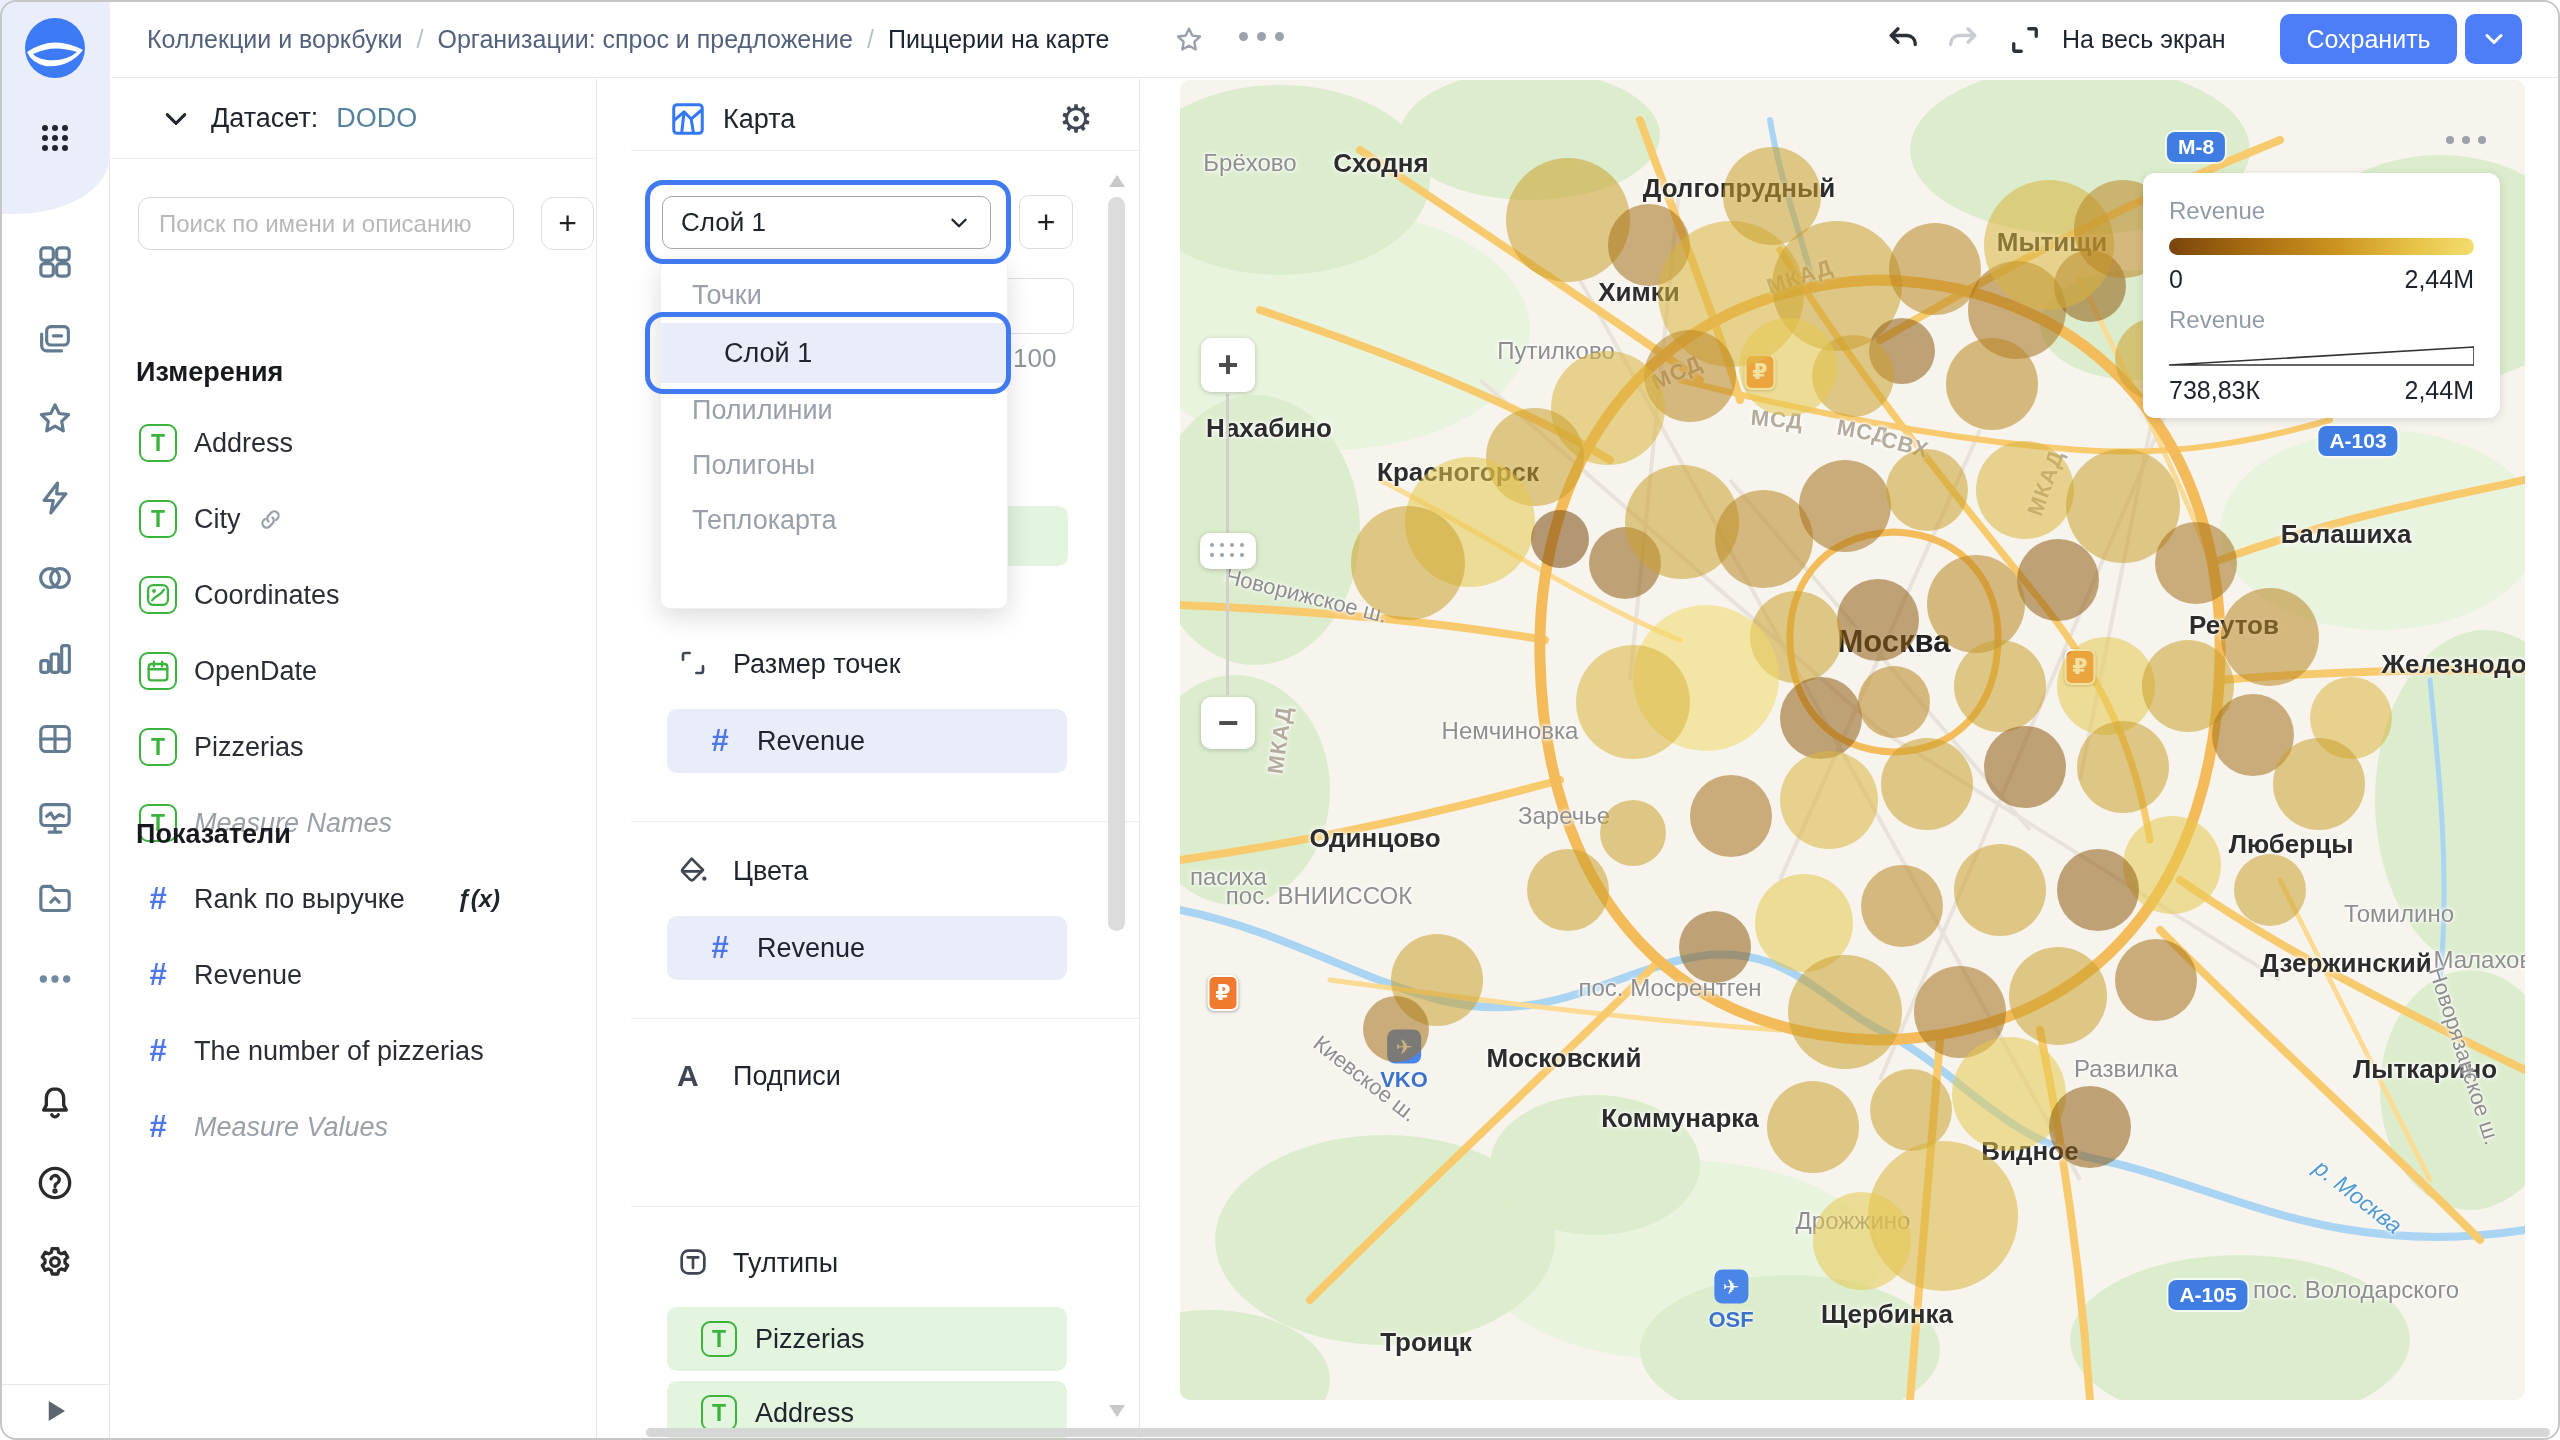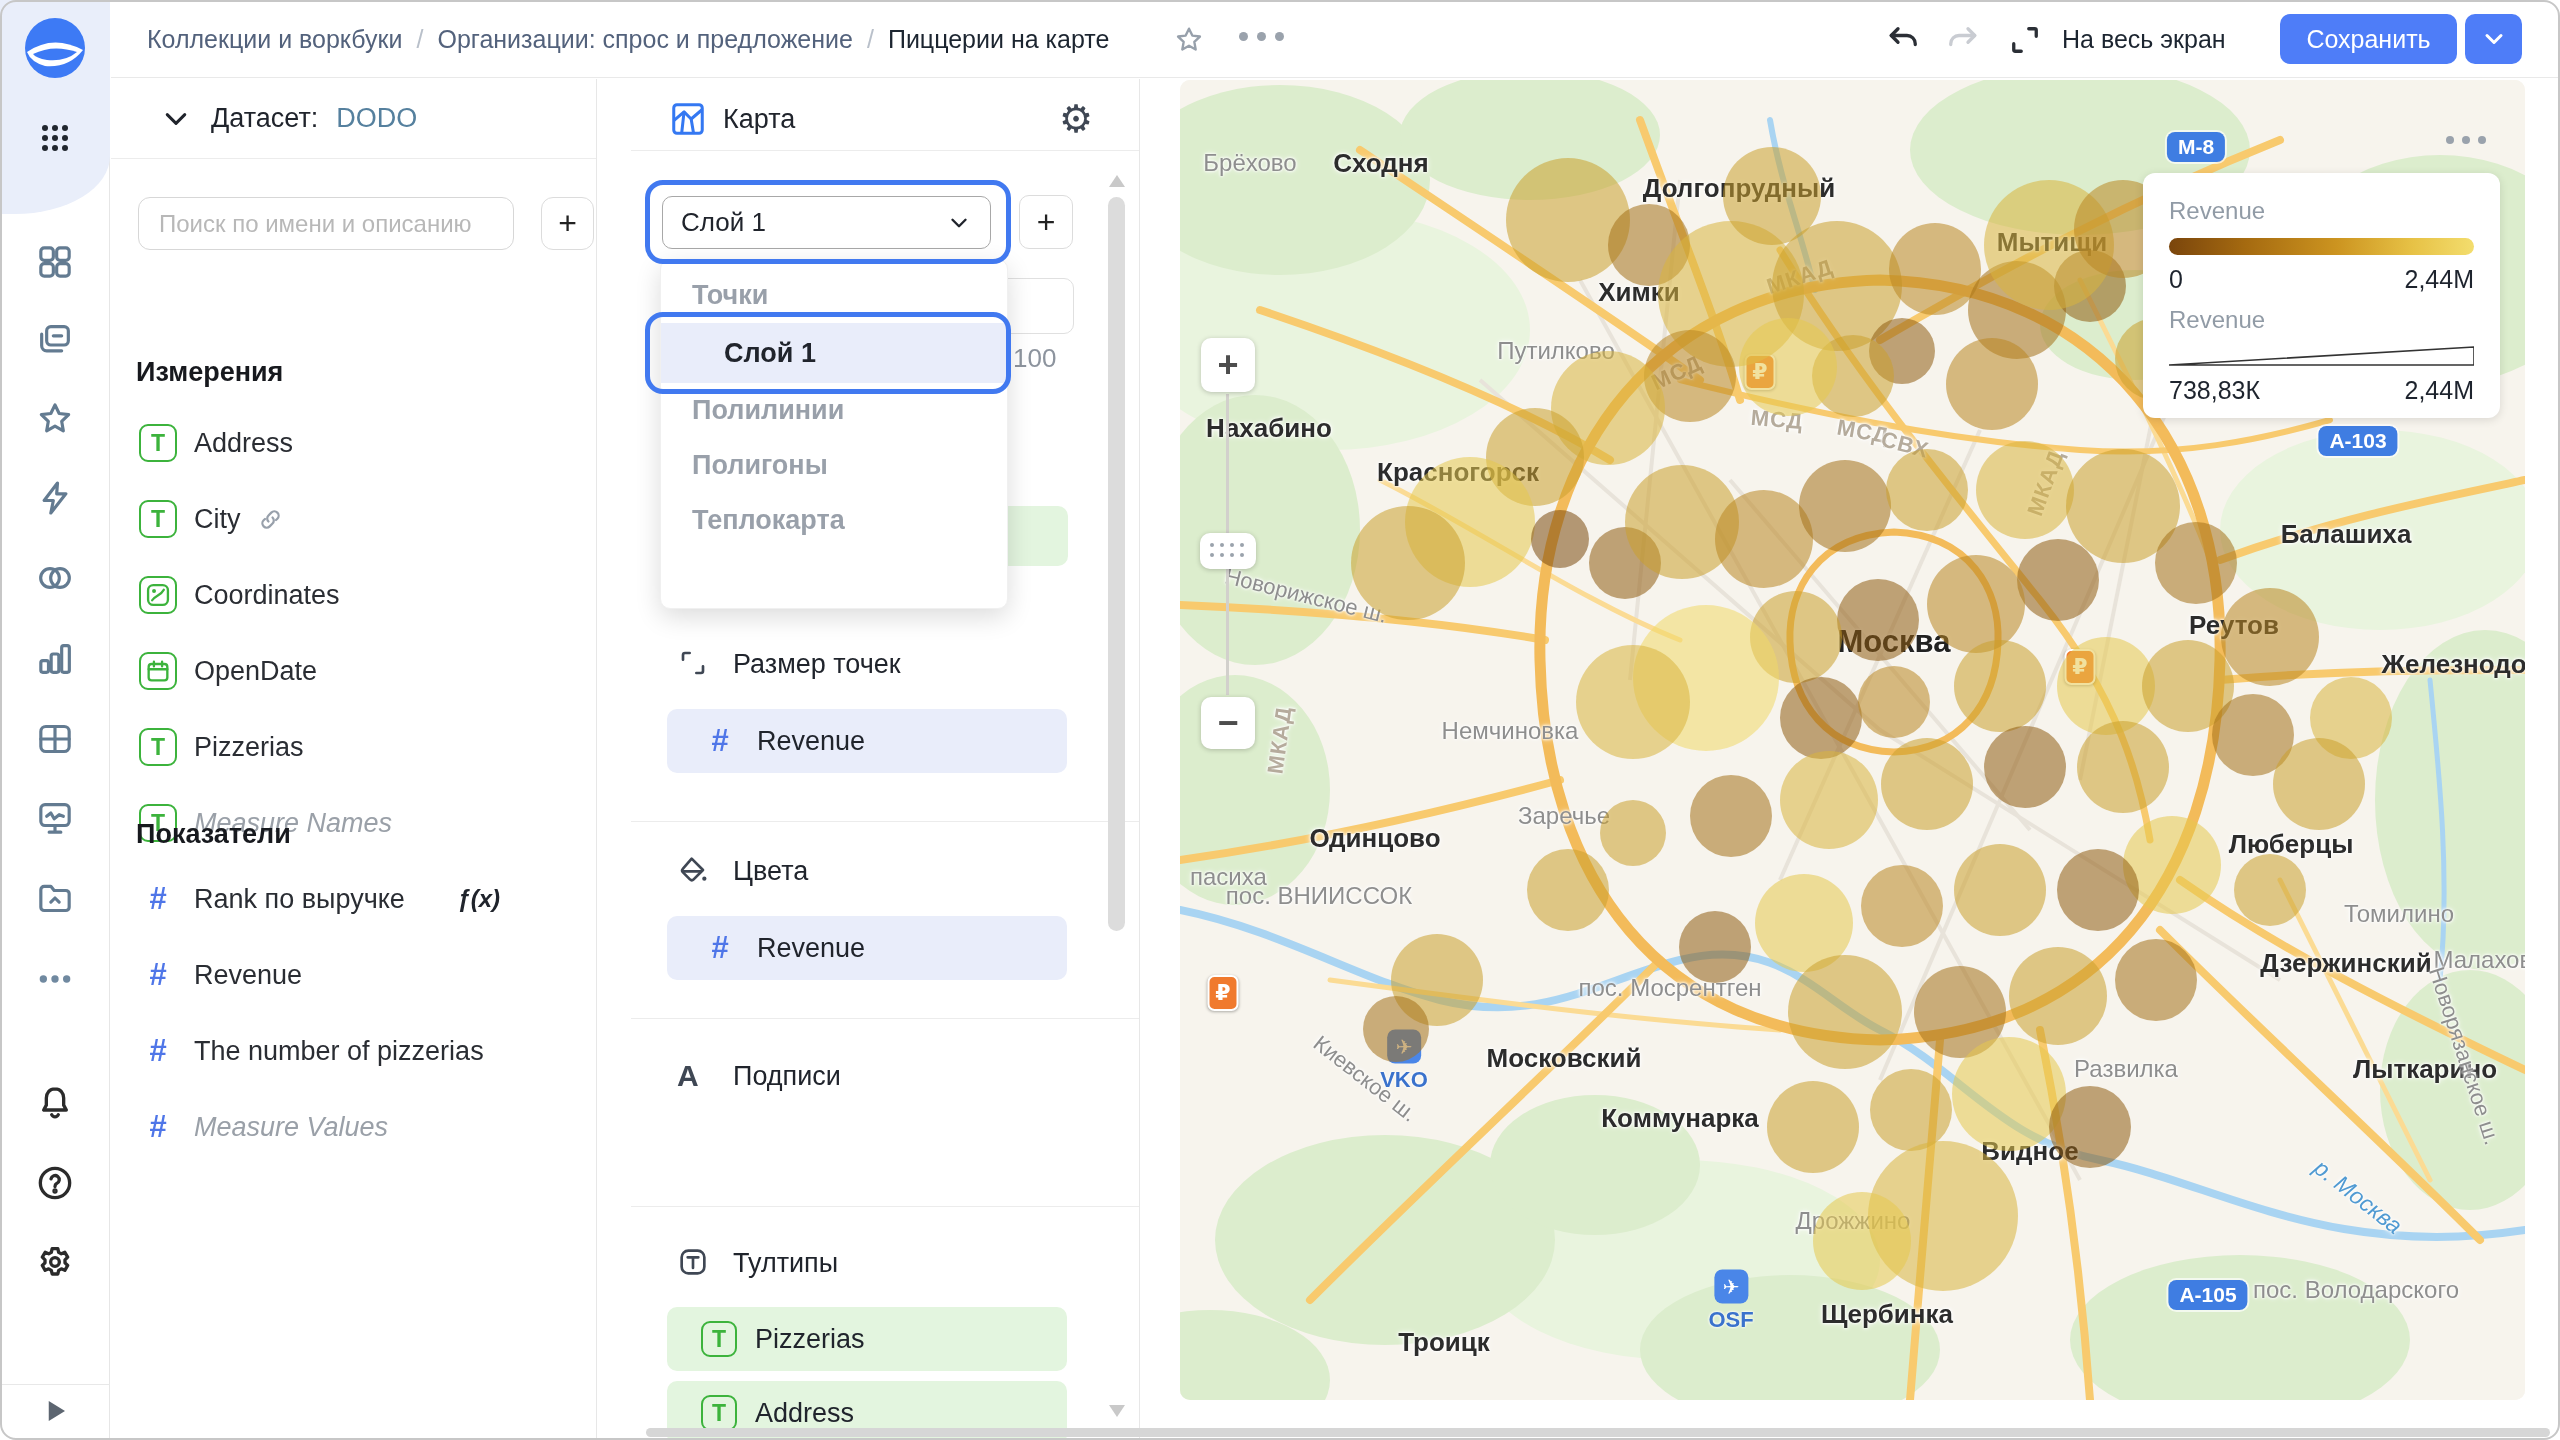--- a/index.html
+++ b/index.html
@@ -64,21 +64,21 @@
   .set-gear{position:absolute;left:424px;top:19px;width:42px;height:42px;font-size:38px;color:#3f4754;line-height:42px;text-align:center;cursor:pointer;}
   .layer-select{position:absolute;left:31px;top:117px;width:329px;height:53px;border:1px solid #a8a8a8;border-radius:10px;
     background:#fff;display:flex;align-items:center;padding:0 18px;font-size:26px;color:#20242c;cursor:pointer;}
   .layer-select svg{margin-left:auto;width:26px;height:26px;}
   .layer-add{position:absolute;left:388px;top:116px;width:54px;height:54px;border:1.5px solid #dcdcdc;border-radius:10px;
     display:flex;align-items:center;justify-content:center;font-size:32px;color:#222;cursor:pointer;background:#fff;}
   .frag-input{position:absolute;left:363px;top:199px;width:80px;height:56px;border:1.5px solid #e0e0e0;border-radius:10px;z-index:1;}
   .frag-100{position:absolute;left:382px;top:264px;font-size:26px;color:#8d949e;z-index:1;}
   .frag-green{position:absolute;left:365px;top:427px;width:72px;height:60px;background:#e3f5df;border-radius:10px;z-index:1;}
   .dropdown{position:absolute;left:29px;top:180px;width:348px;height:350px;background:#fff;border:1px solid #f0f0f0;border-radius:10px;
-    box-shadow:0 8px 26px rgba(0,0,0,.14);z-index:12;padding-top:8px;font-weight:bold;}
+    box-shadow:0 8px 26px rgba(0,0,0,.14);z-index:12;padding-top:8px;}
   .dd-item{height:55px;display:flex;align-items:center;padding-left:31px;font-size:27px;color:#99a0aa;cursor:pointer;white-space:nowrap;}
   .dd-item.selected{background:#e9edfa;color:#20242c;padding-left:63px;height:60px;}
   .ring{position:absolute;border:5px solid #4179f0;border-radius:18px;z-index:20;pointer-events:none;}
   .ring1{left:14px;top:101px;width:366px;height:84px;}
   .ring2{left:14px;top:233px;width:366px;height:82px;}
   .sec-row{position:absolute;left:0;width:100%;height:40px;display:flex;align-items:center;}
   .sec-row .ic{position:absolute;left:46px;width:34px;height:34px;color:#3f4754;}
   .sec-row .ic svg{width:32px;height:32px;stroke:#3f4754;fill:none;stroke-width:2;stroke-linecap:round;stroke-linejoin:round;}
   .sec-row .lb{position:absolute;left:102px;font-size:27px;color:#20242c;font-weight:500;}
   .chip{position:absolute;left:36px;width:400px;height:64px;border-radius:10px;display:flex;align-items:center;cursor:grab;}
@@ -562,21 +562,21 @@
       <div class="ml city" style="left: 1166px; top: 883px;">Дзержинский</div>
       <div class="ml town" style="left: 1315px; top: 880px;">Малаховка</div>
       <div class="ml town" style="left: 490px; top: 908px;">пос. Мосрентген</div>
       <div class="ml city" style="left: 384px; top: 978px;">Московский</div>
       <div class="ml town" style="left: 946px; top: 989px;">Развилка</div>
       <div class="ml city" style="left: 1245px; top: 989px;">Лыткарино</div>
       <div class="ml city" style="left: 500px; top: 1038px;">Коммунарка</div>
       <div class="ml city" style="left: 850px; top: 1071px;">Видное</div>
       <div class="ml town" style="left: 673px; top: 1141px;">Дрожжино</div>
       <div class="ml city" style="left: 707px; top: 1234px;">Щербинка</div>
-      <div class="ml city" style="left: 264px; top: 1262px;">Троицк</div>
+      <div class="ml city" style="left: 246px; top: 1262px;">Троицк</div>
       <div class="ml town2" style="left: 1176px; top: 1210px;">пос. Володарского</div>
       <div class="ml road" style="left: 620px; top: 197px; transform: translate(-50%, -50%) rotate(-18deg);">МКАД</div>
       <div class="ml road" style="left: 866px; top: 403px; transform: translate(-50%, -50%) rotate(-70deg);">МКАД</div>
       <div class="ml road" style="left: 100px; top: 660px; transform: translate(-50%, -50%) rotate(-82deg);">МКАД</div>
       <div class="ml road" style="left: 497px; top: 293px; transform: translate(-50%, -50%) rotate(-25deg);">МСД</div>
       <div class="ml road" style="left: 597px; top: 340px; transform: translate(-50%, -50%) rotate(5deg);">МСД</div>
       <div class="ml road" style="left: 683px; top: 352px; transform: translate(-50%, -50%) rotate(10deg);">МСД</div>
       <div class="ml road" style="left: 725px; top: 365px; transform: translate(-50%, -50%) rotate(15deg);">СВХ</div>
       <div class="ml street" style="left: 126px; top: 516px; transform: translate(-50%, -50%) rotate(14deg);">Новорижское ш.</div>
       <div class="ml street" style="left: 185px; top: 999px; transform: translate(-50%, -50%) rotate(38deg);">Киевское ш.</div>

